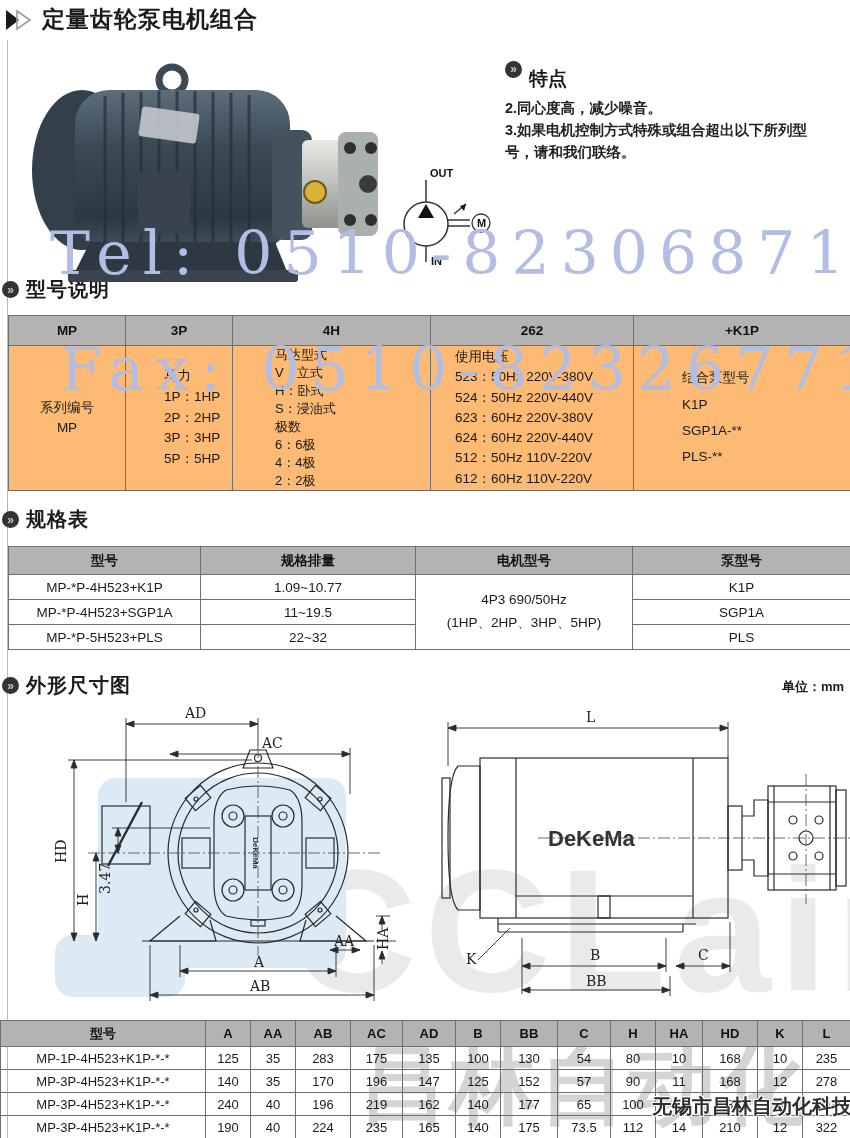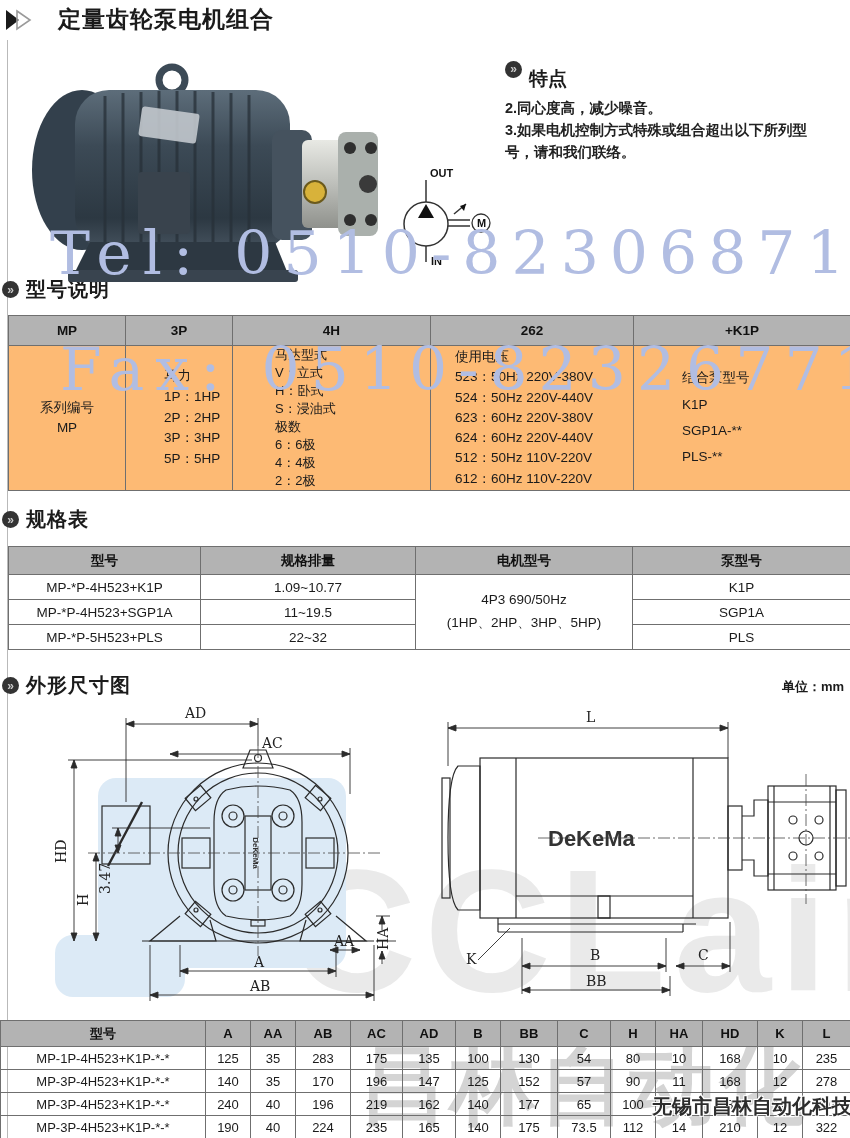--- a/index.html
+++ b/index.html
@@ -2,21 +2,21 @@
 <html><head>
 <meta charset="utf-8">
 <style>
   * { margin:0; padding:0; box-sizing:border-box; }
   html,body { background:#ffffff; }
   body { font-family:"Liberation Sans","DejaVu Sans",sans-serif; color:#1b1b1b; }
   .page { position:relative; width:850px; height:1138px; background:#fff; overflow:hidden; margin:0 auto; }
   .left-rule { position:absolute; left:7px; top:40px; width:1px; height:1098px; background:#b9b9b9; }
 
   
-  .doc-title { position:absolute; left:4px; top:4px; display:flex; align-items:center; gap:24px; }
+  .doc-title { position:absolute; left:4px; top:4px; display:flex; align-items:center; gap:8px; }
   .doc-title h1 { font-size:23px; font-weight:bold; letter-spacing:1px; }
   .sec-head { position:absolute; display:flex; align-items:center; gap:7px; }
   .sec-head h2 { font-size:20px; font-weight:bold; letter-spacing:1px; }
   .sec-icon { width:17px; height:17px; border-radius:50%; background:#333; color:#c9c9c9;
               display:flex; align-items:center; justify-content:center; font-size:12px; font-weight:bold; line-height:1; }
   .unit-label { position:absolute; right:6px; top:678px; font-size:13px; font-weight:bold; }
 
   
   .features { position:absolute; left:505px; top:46px; width:345px; }
   .features .f-head { display:flex; align-items:center; gap:7px; margin-bottom:6px; }

